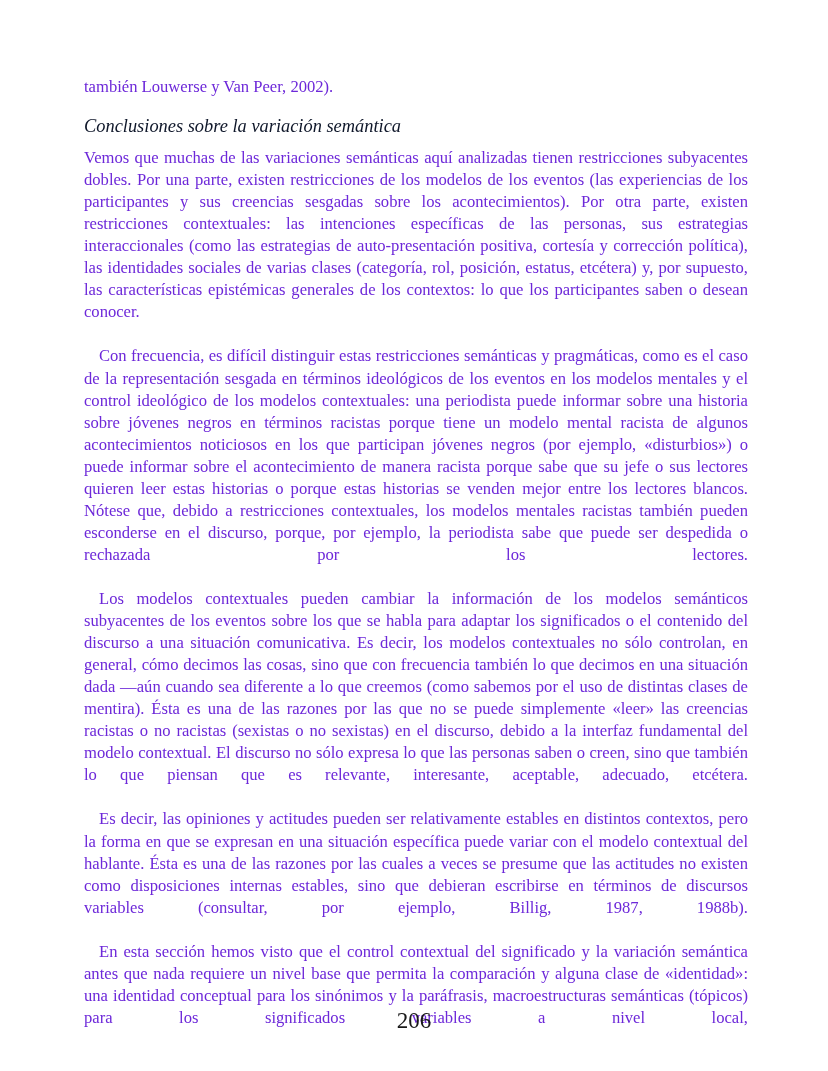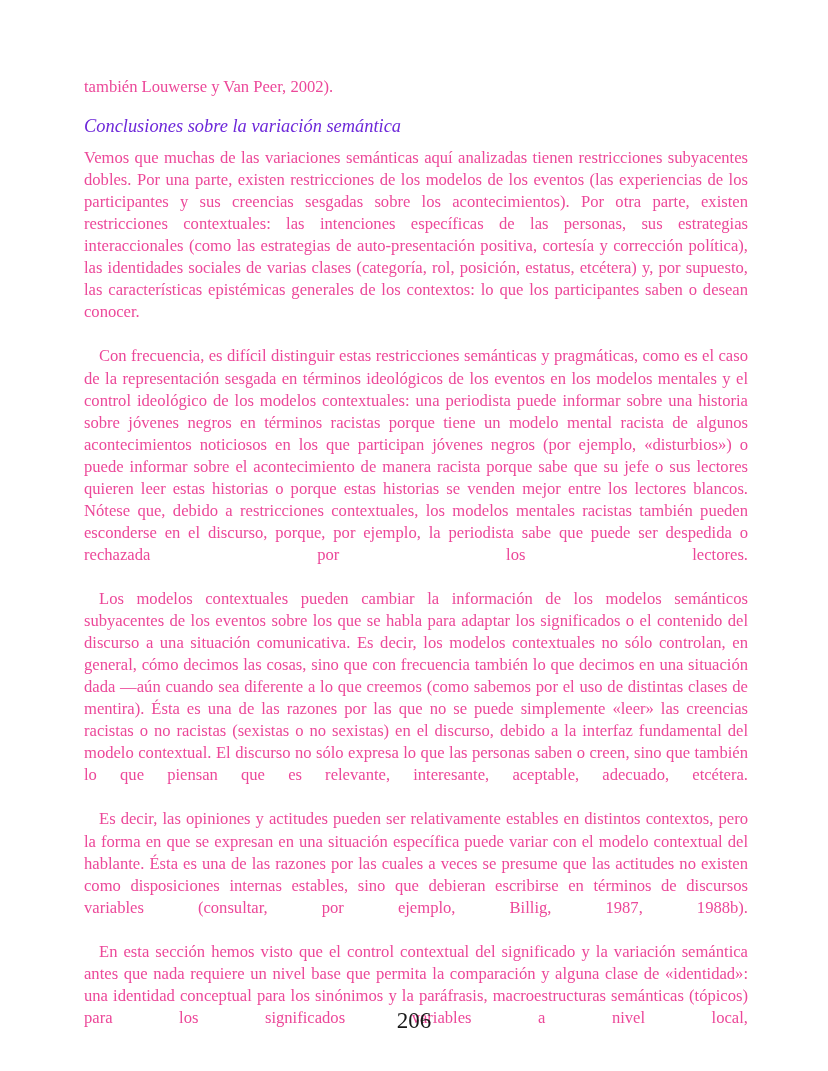--- a/index.html
+++ b/index.html
@@ -28,41 +28,41 @@
     top: 76px;
     width: 664px;
   }
   p.body-par {
     margin: 0;
     font-size: 16.6px;
     line-height: 22.05px;
     text-align: justify;
     text-justify: inter-word;
     hyphens: none;
-    color: #ec4899;
+    color: #6d28d9;
   }
   p.continued {
     text-indent: 0;
   }
   p.indented {
     text-indent: 15px;
   }
   
   p.full-justify::after {
     content: "";
     display: inline-block;
     width: 100%;
   }
   h2.section-heading {
     margin: 0;
     font-size: 18.4px;
     line-height: 22px;
     font-style: italic;
     font-weight: normal;
-    color: #6d28d9;
+    color: #0f172a;
     text-align: left;
   }
   .gap-before-heading { height: 17px; }
   .gap-after-heading  { height: 10px; }
 
   .page-number {
     position: absolute;
     left: 0;
     top: 1010px;
     width: 828px;

